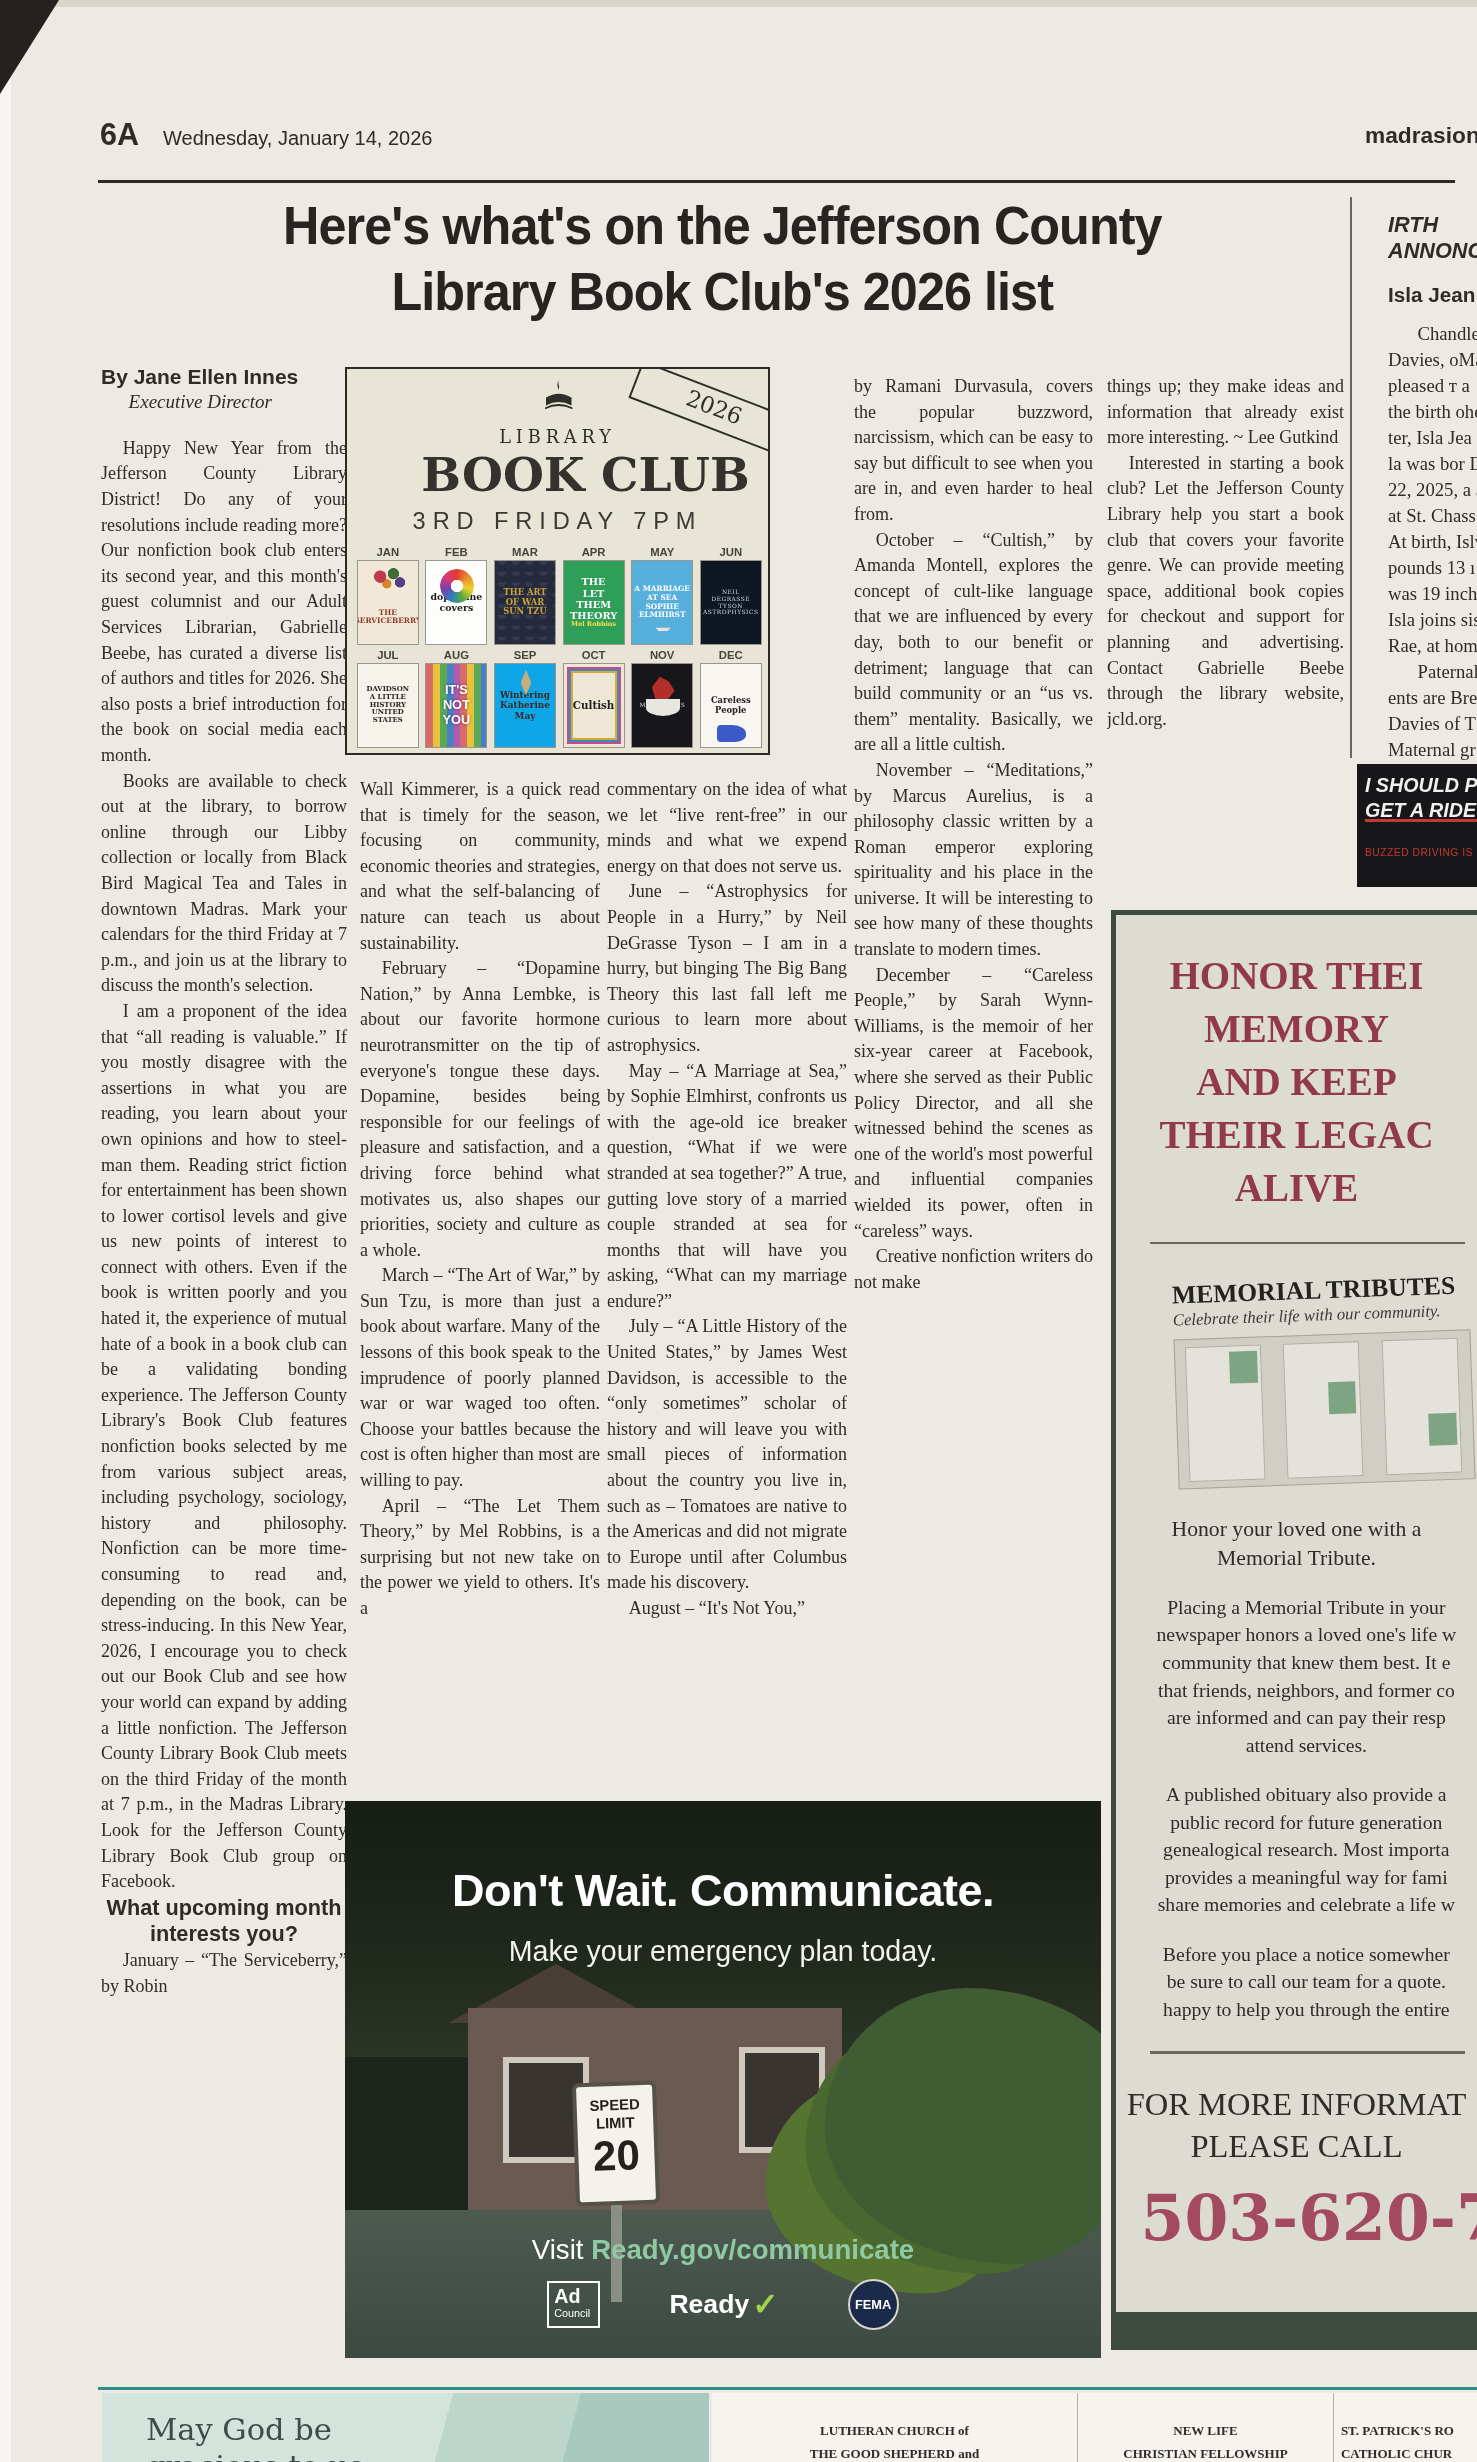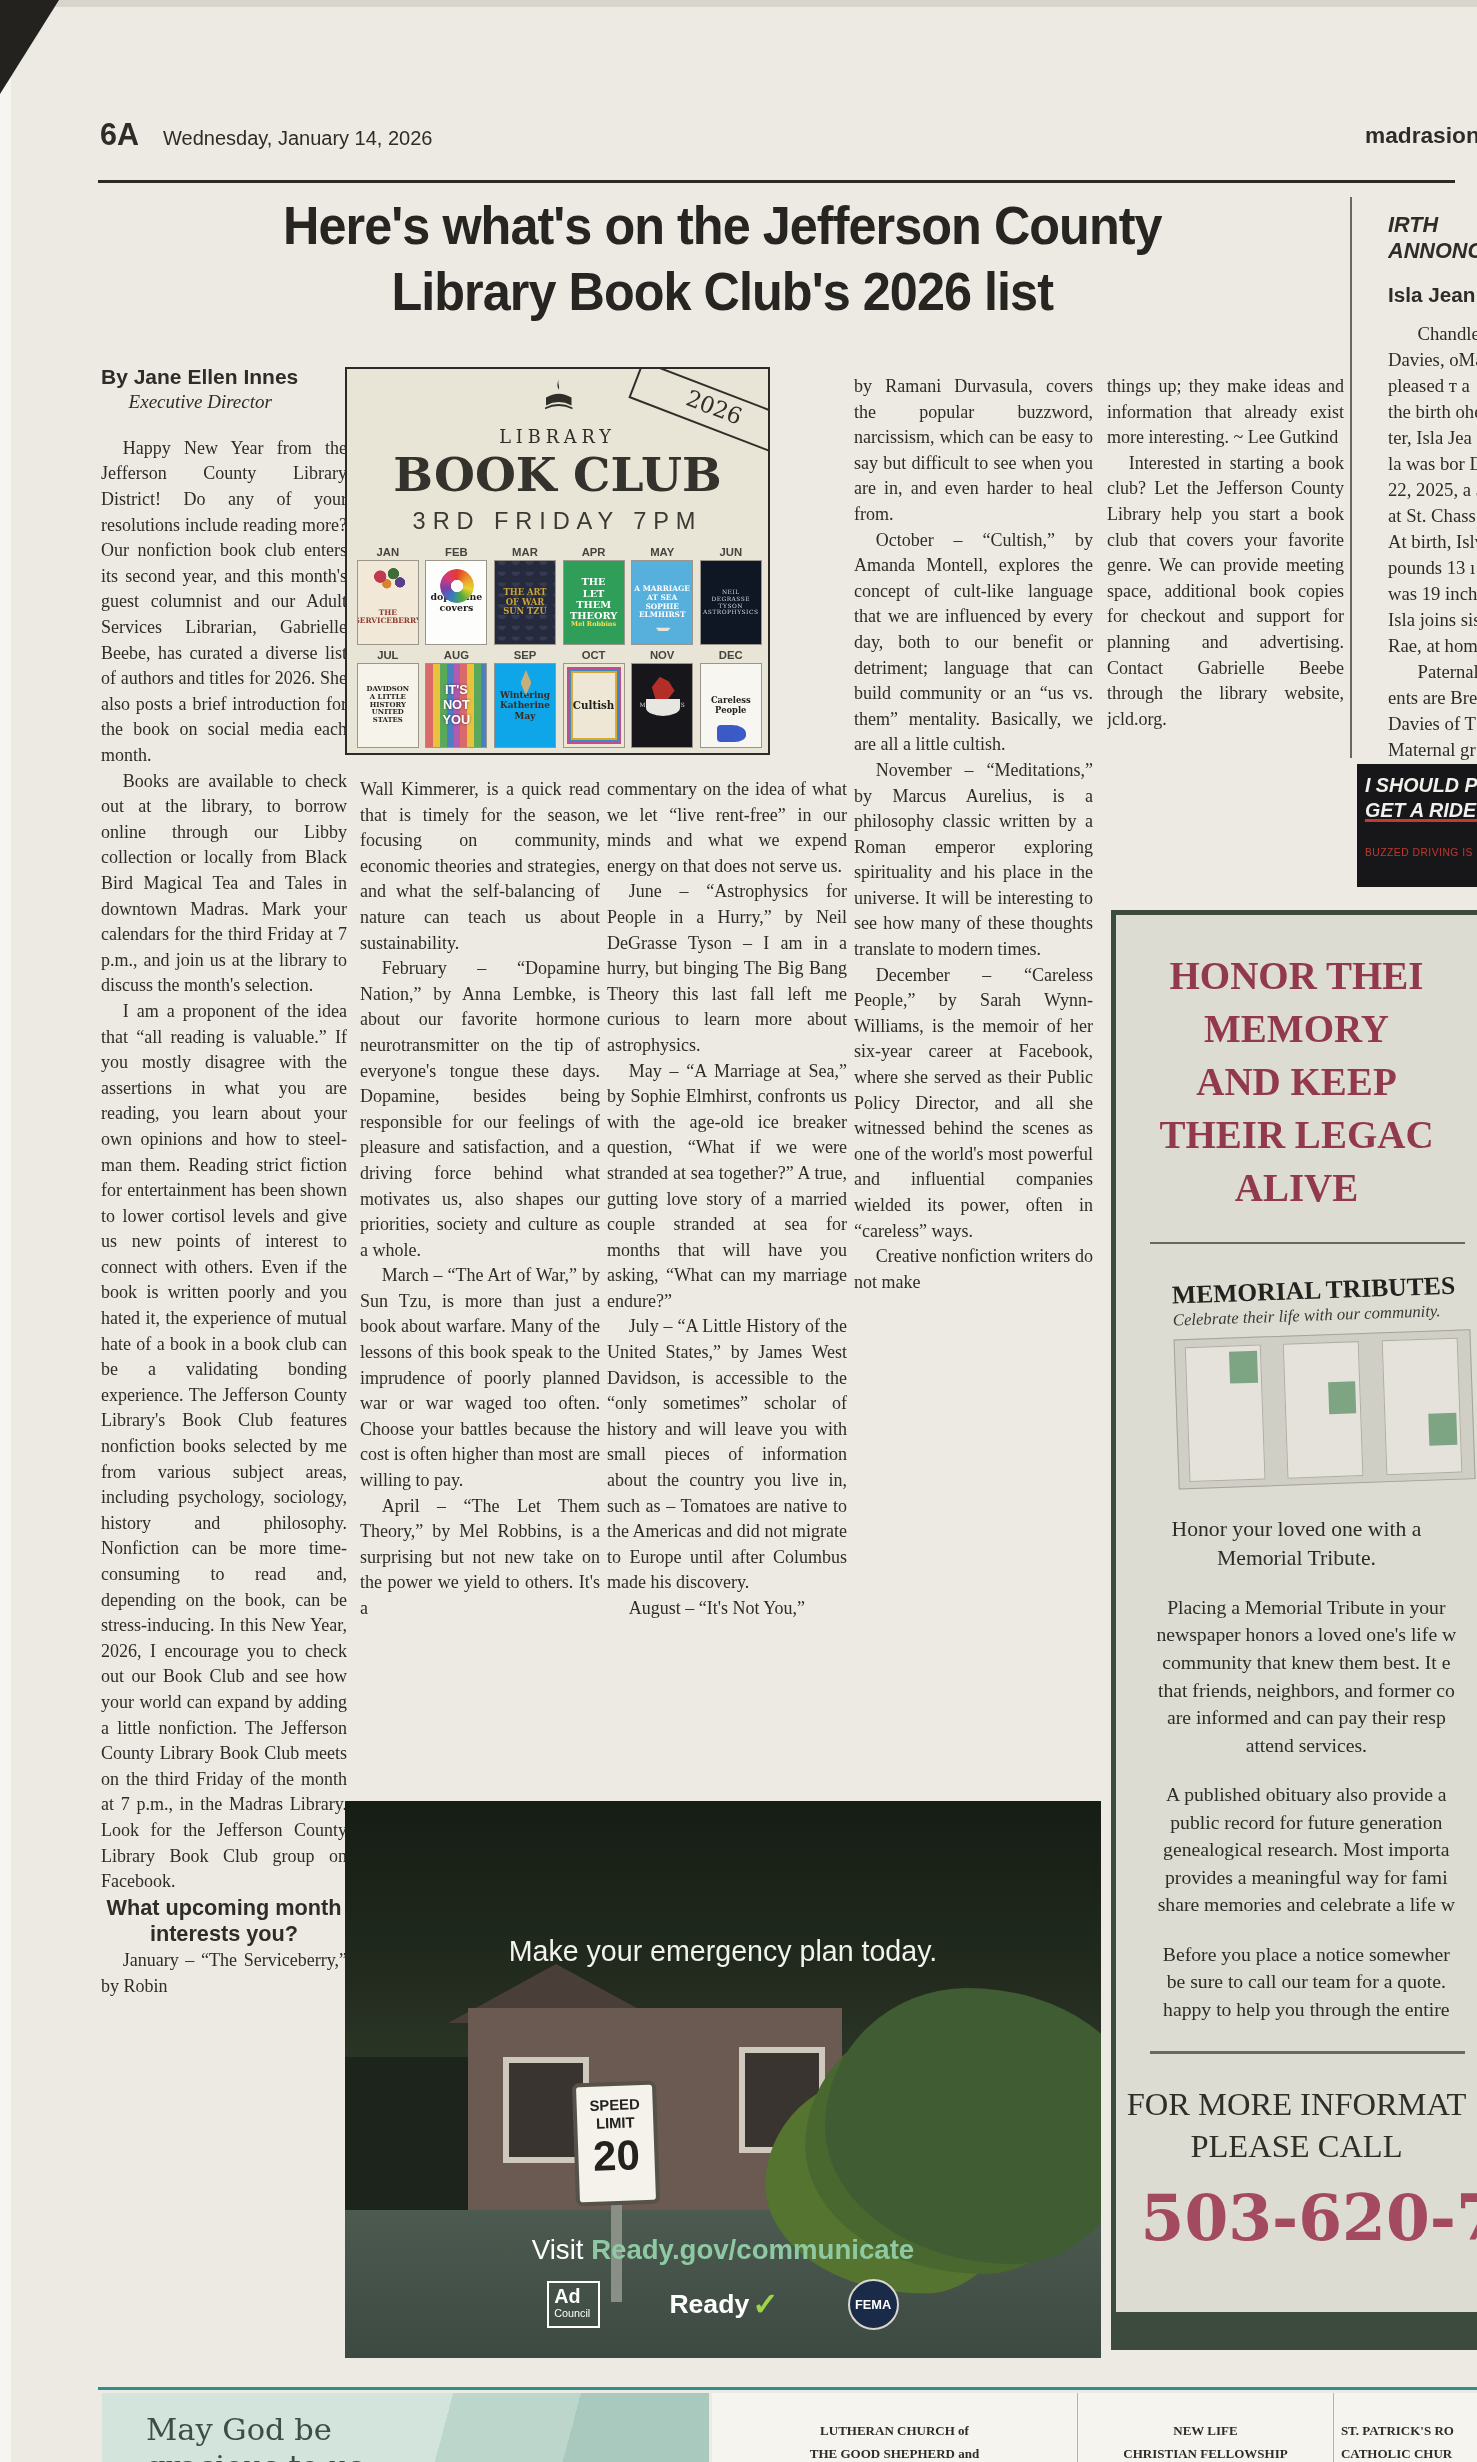--- a/index.html
+++ b/index.html
@@ -41,21 +41,21 @@
   .subhead{font-family:"Liberation Sans",sans-serif;font-weight:bold;font-size:21.7px;line-height:26.6px;
       text-align:center;margin:16.7px 0 19.7px 0;text-indent:0 !important;}
 
   
   .bc-ad{position:absolute;left:345px;top:367px;width:425px;height:388px;background:#e8e5d6;
      border:2.5px solid #2b2a26;box-sizing:border-box;overflow:hidden;}
   .bc-logo{position:absolute;left:197px;top:8.9px;}
   .bc-brand{position:absolute;left:0;top:58px;width:100%;text-align:center;
      font-family:"DejaVu Serif",serif;font-size:17.7px;letter-spacing:4.9px;color:#2f2e29;}
   .bc-title{position:absolute;left:0;top:78px;width:100%;text-align:center;
-     font-family:"DejaVu Serif",serif;font-weight:bold;font-size:47px;color:#33322c;}
+     font-family:"DejaVu Serif",serif;font-weight:bold;font-size:47px;color:#33322c;padding-left:28px;}
   .bc-sub{position:absolute;left:0;top:139px;width:100%;text-align:center;
      font-family:"Liberation Sans",sans-serif;font-size:23.6px;letter-spacing:6.9px;color:#3a3933;}
   .bc-ribbon{position:absolute;right:-28.6px;top:19.7px;width:163px;height:36px;background:#e8e5d6;
      border:2px solid #2f2e29;transform:rotate(21deg);text-align:center;
      font-family:"DejaVu Serif",serif;font-size:22.7px;line-height:32.5px;color:#2f2e29;}
   .bc-row{position:absolute;left:9.8px;width:405px;display:flex;justify-content:space-between;}
   #bc-row1{top:177px;} #bc-row2{top:280px;}
   .book{width:62px;text-align:center;}
   .book .mlabel{font-family:"Liberation Sans",sans-serif;font-weight:bold;font-size:11.3px;
      color:#45443d;margin-bottom:2px;}
@@ -451,20 +451,21 @@
   </div>
 
   <div class="ready-ad">
     <div class="ra-sky"></div>
     <div class="ra-roof"></div>
     <div class="ra-house"></div>
     <div class="ra-window" style="left:158px;top:256px"></div>
     <div class="ra-window" style="left:394px;top:246px"></div>
     <div class="ra-water"></div>
     <div class="ra-tree"></div>
+    <div class="ra-title">Don't Wait. Communicate.</div>
     <div class="ra-sub">Make your emergency plan today.</div>
     <div class="ra-pole"></div>
     <div class="ra-sign">
       <div class="s1"><span>SPEED</span><br><span>LIMIT</span></div>
       <div class="s2">20</div>
     </div>
     <div class="ra-visit">
       <span>Visit </span><span class="link">Ready.gov/communicate</span>
     </div>
     <div class="ra-logos">

